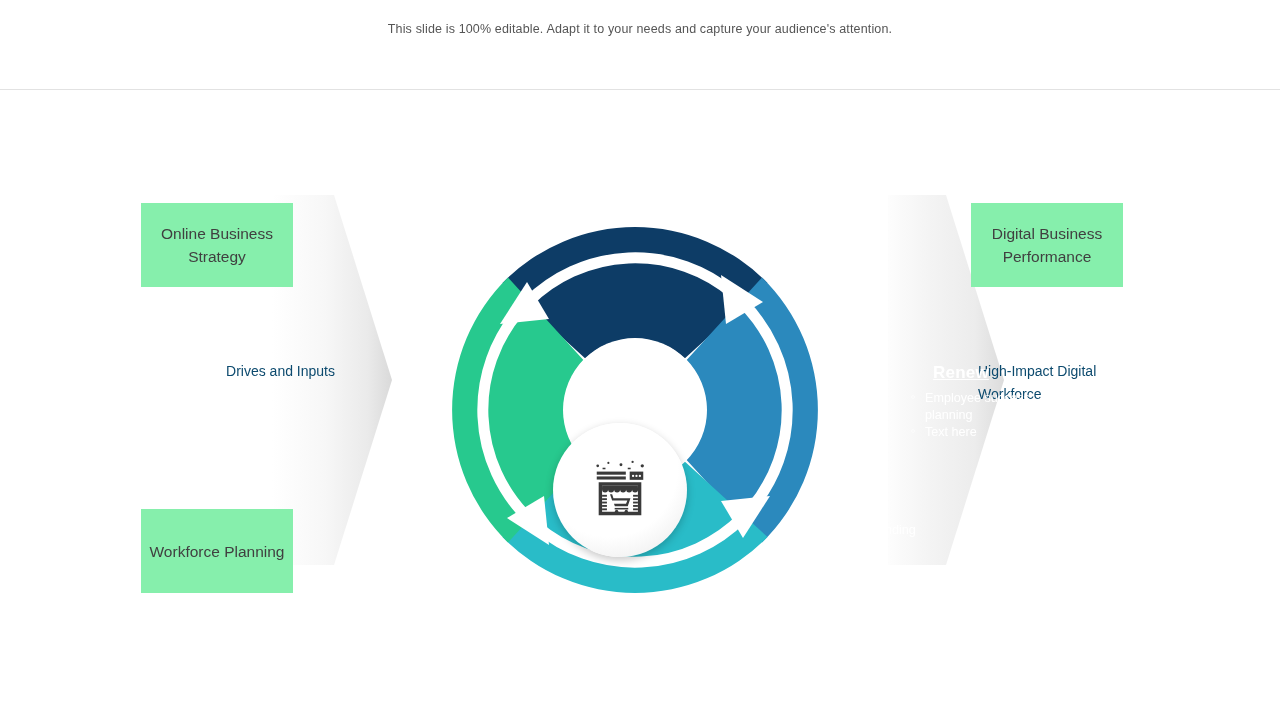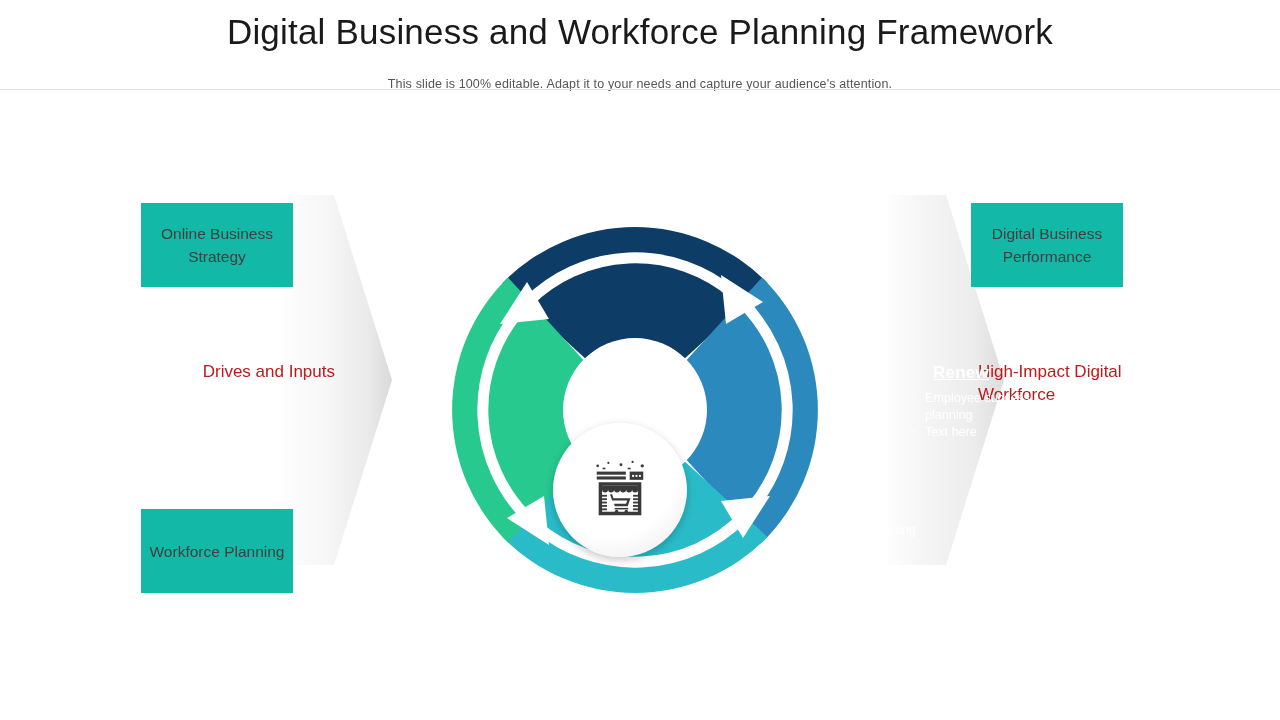--- a/index.html
+++ b/index.html
@@ -71,43 +71,43 @@
   }
   .side-arrow svg { display: block; }
   .side-arrow.left  { left: 272px;  top: 105px; }
   .side-arrow.right { left: 888px;  top: 105px; }
 
   
   .side-box {
     position: absolute;
     width: 152px;
     height: 84px;
-    background: #14b8a6;
+    background: #86efac;
     display: flex;
     align-items: center;
     justify-content: center;
     text-align: center;
     font-size: 15.5px;
     line-height: 23px;
     color: #404040;
     padding: 0 6px;
     box-sizing: border-box;
   }
   .side-box.l1 { left: 141px; top: 113px; }
   .side-box.l2 { left: 141px; top: 419px; }
   .side-box.r1 { left: 971px; top: 113px; }
   .side-box.r2 { left: 971px; top: 419px; }
 
   
   .side-caption {
     position: absolute;
     width: 165px;
-    font-size: 17px;
+    font-size: 14px;
     line-height: 23px;
-    color: #b91c1c;
+    color: #0c4a6e;
   }
   .side-caption.left  { left: 170px; top: 270px; text-align: right; }
   .side-caption.right { left: 978px; top: 270px; text-align: left; }
 
   
   .wheel {
     position: absolute;
     left: 375px;
     top: 60px;
     width: 520px;
@@ -181,21 +181,20 @@
     display: flex;
     align-items: center;
     justify-content: center;
   }
   .hub-icon { width: 62px; height: 62px; display:block; }
 </style>
 </head>
 <body>
 
 <div class="slide-header">
-  <h1 class="slide-title">Digital  Business and Workforce Planning Framework</h1>
   <p class="slide-subtitle">This slide is 100% editable. Adapt it to your needs and capture your audience's attention.</p>
   <div class="header-rule"></div>
 </div>
 
 <div class="stage">
 
   <div class="side-arrow left">
     <svg width="120" height="370" viewBox="0 0 120 370" xmlns="http://www.w3.org/2000/svg">
       <defs>
         <linearGradient id="gradL" x1="0" y1="0" x2="1" y2="0">

